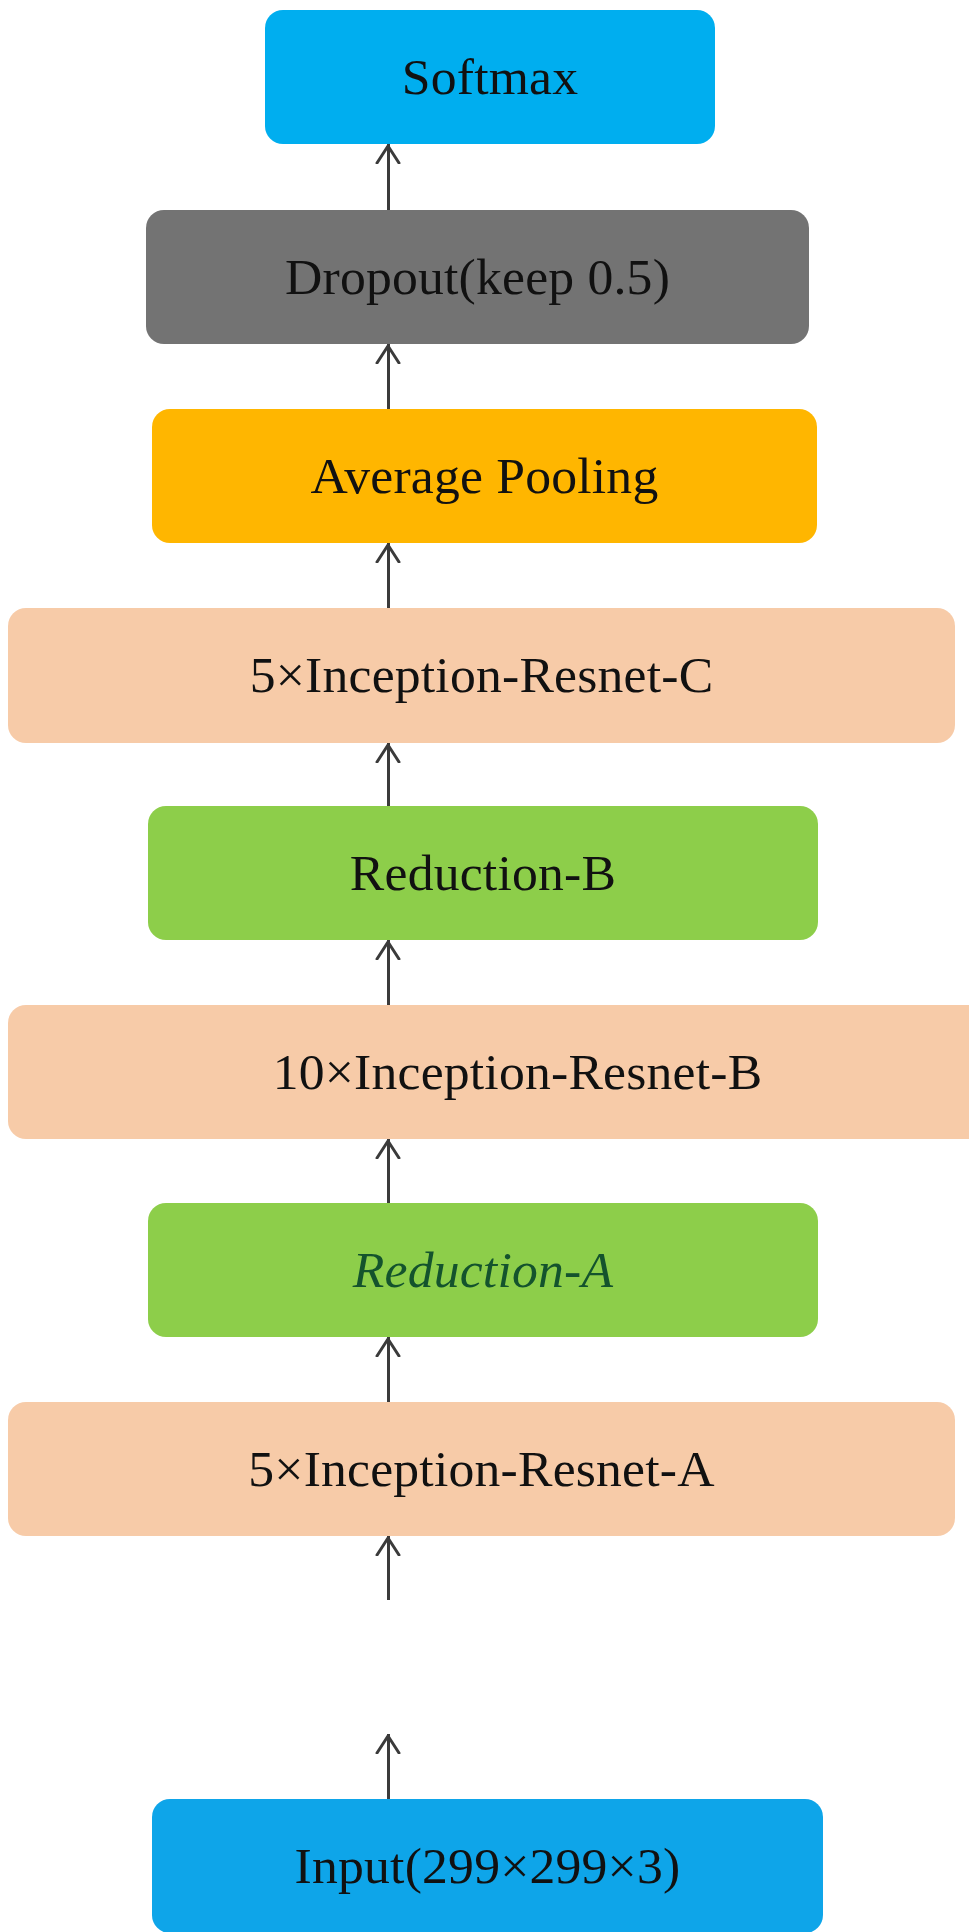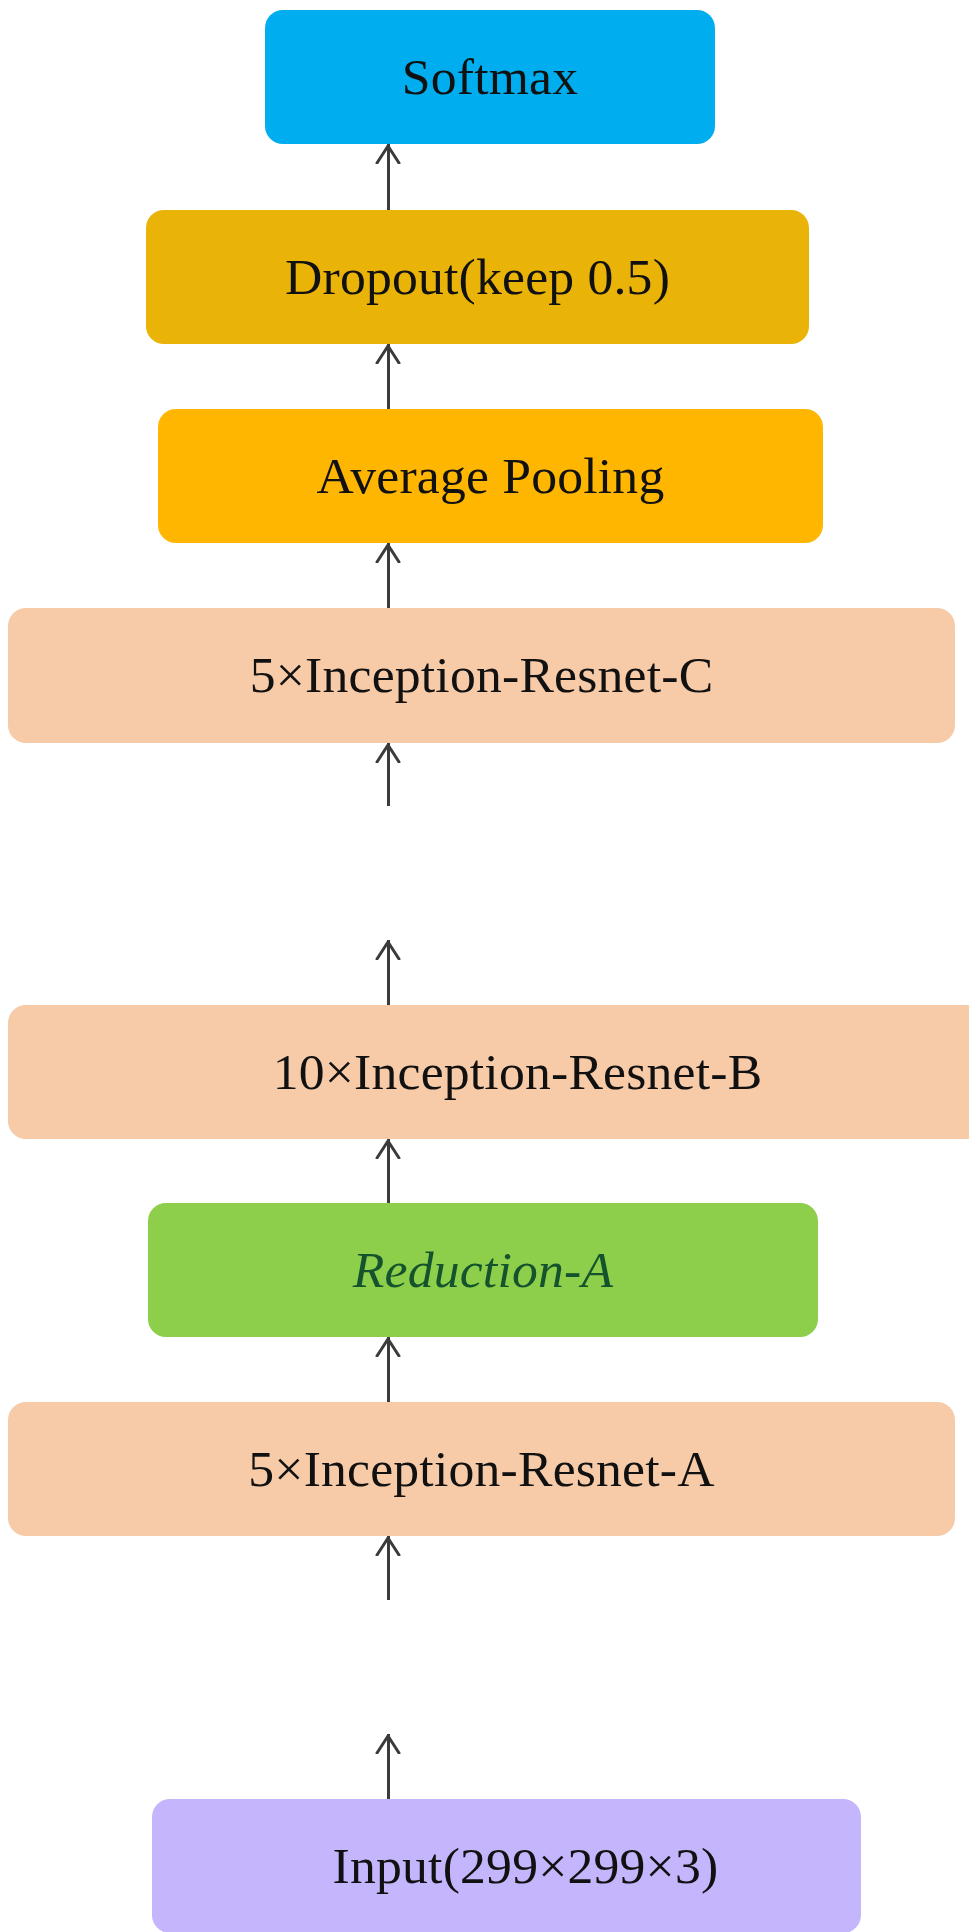--- a/index.html
+++ b/index.html
@@ -58,39 +58,42 @@
     display: block;
   }
 </style>
 </head>
 <body>
 
 <div id="diagram" style="background: rgb(255, 255, 255);">
     <div class="node" style="left: 265px; top: 9.76991px; width: 450px; height: 134.336px; background: rgb(0, 174, 239); font-size: 51.6828px; color: rgb(17, 17, 17);">
       <span class="node-label">Softmax</span>
     </div>
-    <div class="node" style="left: 146px; top: 210.053px; width: 663px; height: 134.336px; background: #eab308; font-size: 51.6828px; color: rgb(17, 17, 17);">
+    <div class="node" style="left: 146px; top: 210.053px; width: 663px; height: 134.336px; background: #737373; font-size: 51.6828px; color: rgb(17, 17, 17);">
       <span class="node-label">Dropout(keep 0.5)</span>
     </div>
-    <div class="node" style="left: 158px; top: 409.115px; width: 665px; height: 134.336px; background: rgb(255, 182, 0); font-size: 51.6828px; color: rgb(17, 17, 17);">
+    <div class="node" style="left: 152px; top: 409.115px; width: 665px; height: 134.336px; background: rgb(255, 182, 0); font-size: 51.6828px; color: rgb(17, 17, 17);">
       <span class="node-label">Average Pooling</span>
     </div>
     <div class="node" style="left: 8px; top: 608.177px; width: 947px; height: 134.336px; background: rgb(247, 203, 168); font-size: 51.6828px; color: rgb(17, 17, 17);">
       <span class="node-label">5×Inception-Resnet-C</span>
+    </div>
+    <div class="node" style="left: 148px; top: 806.018px; width: 670px; height: 134.336px; background: rgb(141, 206, 74); font-size: 51.6828px; color: rgb(17, 17, 17);">
+      <span class="node-label">Reduction-B</span>
     </div>
     <div class="node" style="left: 8px; top: 1005.08px; width: 947px; height: 134.336px; background: rgb(247, 203, 168); font-size: 51.6828px; color: rgb(17, 17, 17); padding-left: 36px;">
       <span class="node-label">10×Inception-Resnet-B</span>
     </div>
     <div class="node" style="left: 148px; top: 1202.92px; width: 670px; height: 134.336px; background: rgb(141, 206, 74); font-size: 51.6828px; color: #14532d; font-style: italic;">
       <span class="node-label">Reduction-A</span>
     </div>
     <div class="node" style="left: 8px; top: 1401.98px; width: 947px; height: 134.336px; background: rgb(247, 203, 168); font-size: 51.6828px; color: rgb(17, 17, 17);">
       <span class="node-label">5×Inception-Resnet-A</span>
     </div>
-    <div class="node" style="left: 152px; top: 1798.88px; width: 671px; height: 134.336px; background: #c4b5fd; font-size: 51.6828px; color: rgb(17, 17, 17); padding-left: 38px;">
+    <div class="node" style="left: 152px; top: 1798.88px; width: 671px; height: 134.336px; background: #0ea5e9; font-size: 51.6828px; color: rgb(17, 17, 17);">
       <span class="node-label">Input(299×299×3)</span>
     </div>
     <div class="arrow" style="left: 388px; top: 144.106px; height: 65.9469px;">
       <div class="shaft" style="background: rgb(59, 59, 59);"></div>
       <div class="head">
         <svg width="26" height="20" viewBox="0 0 26 20">
           <path d="M2 19 L13 2 L24 19" fill="none" stroke="#3b3b3b" stroke-width="3" stroke-linecap="round" stroke-linejoin="round"></path>
         </svg>
       </div>
     </div>

